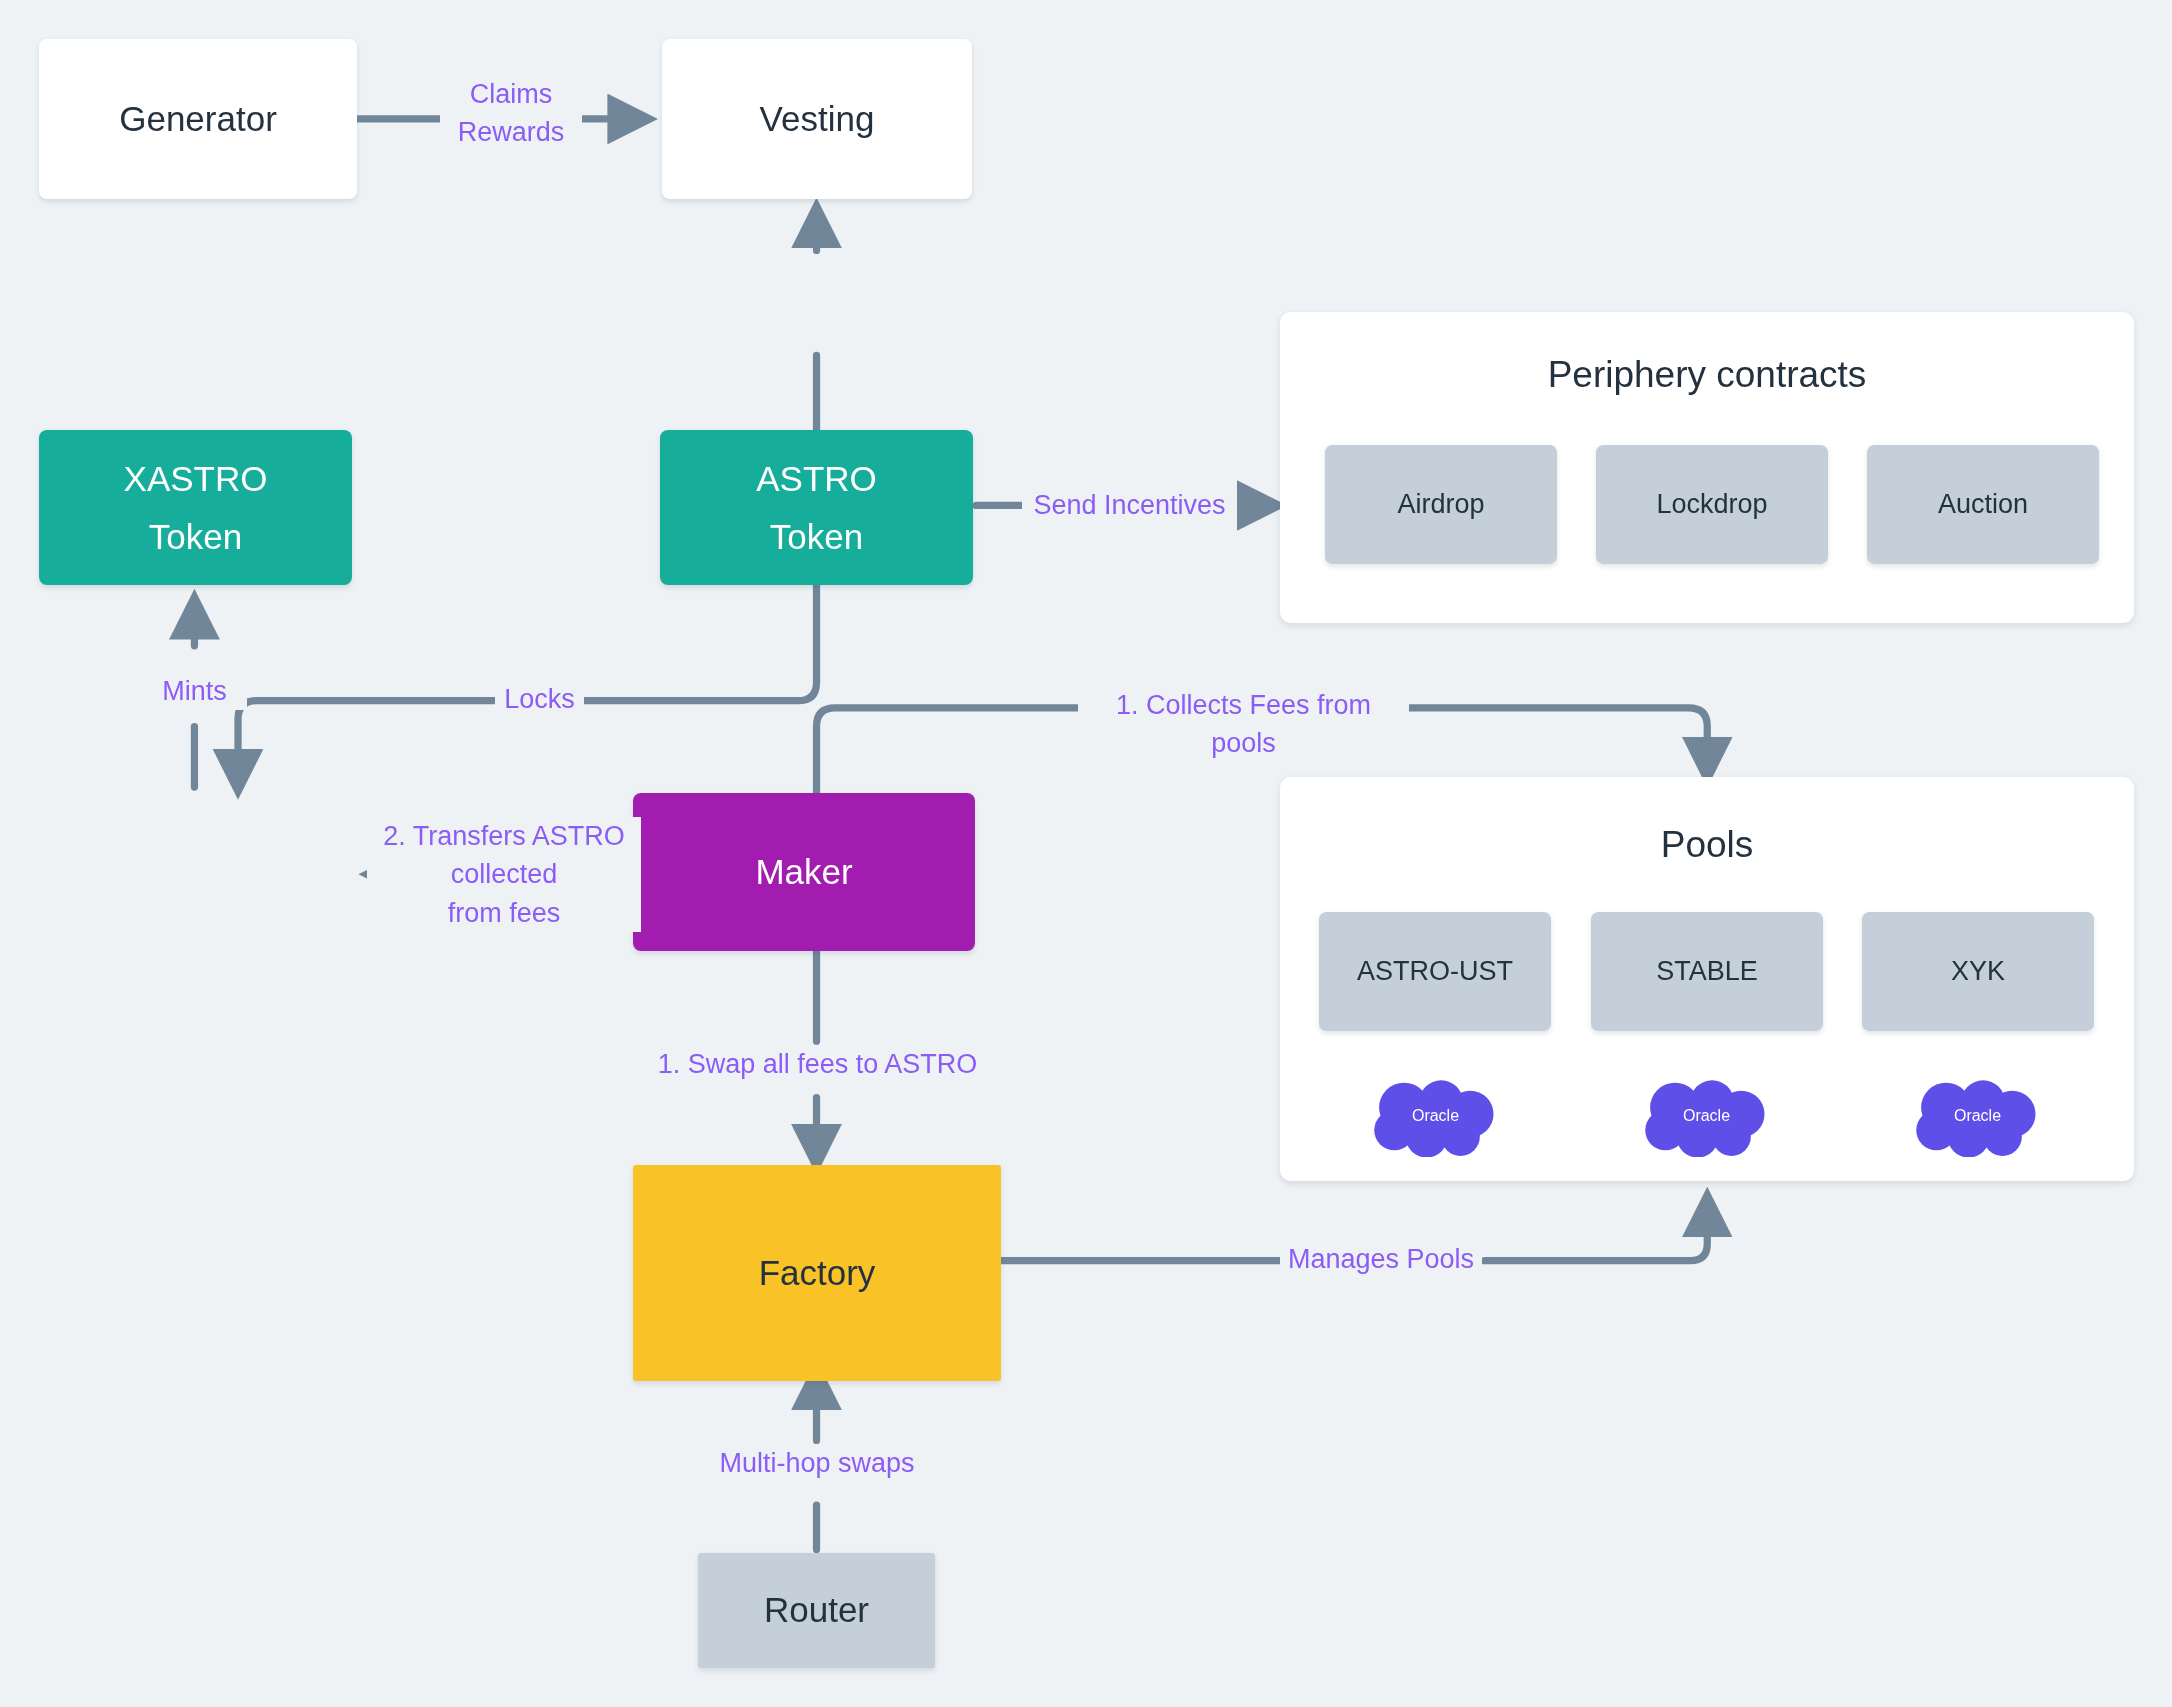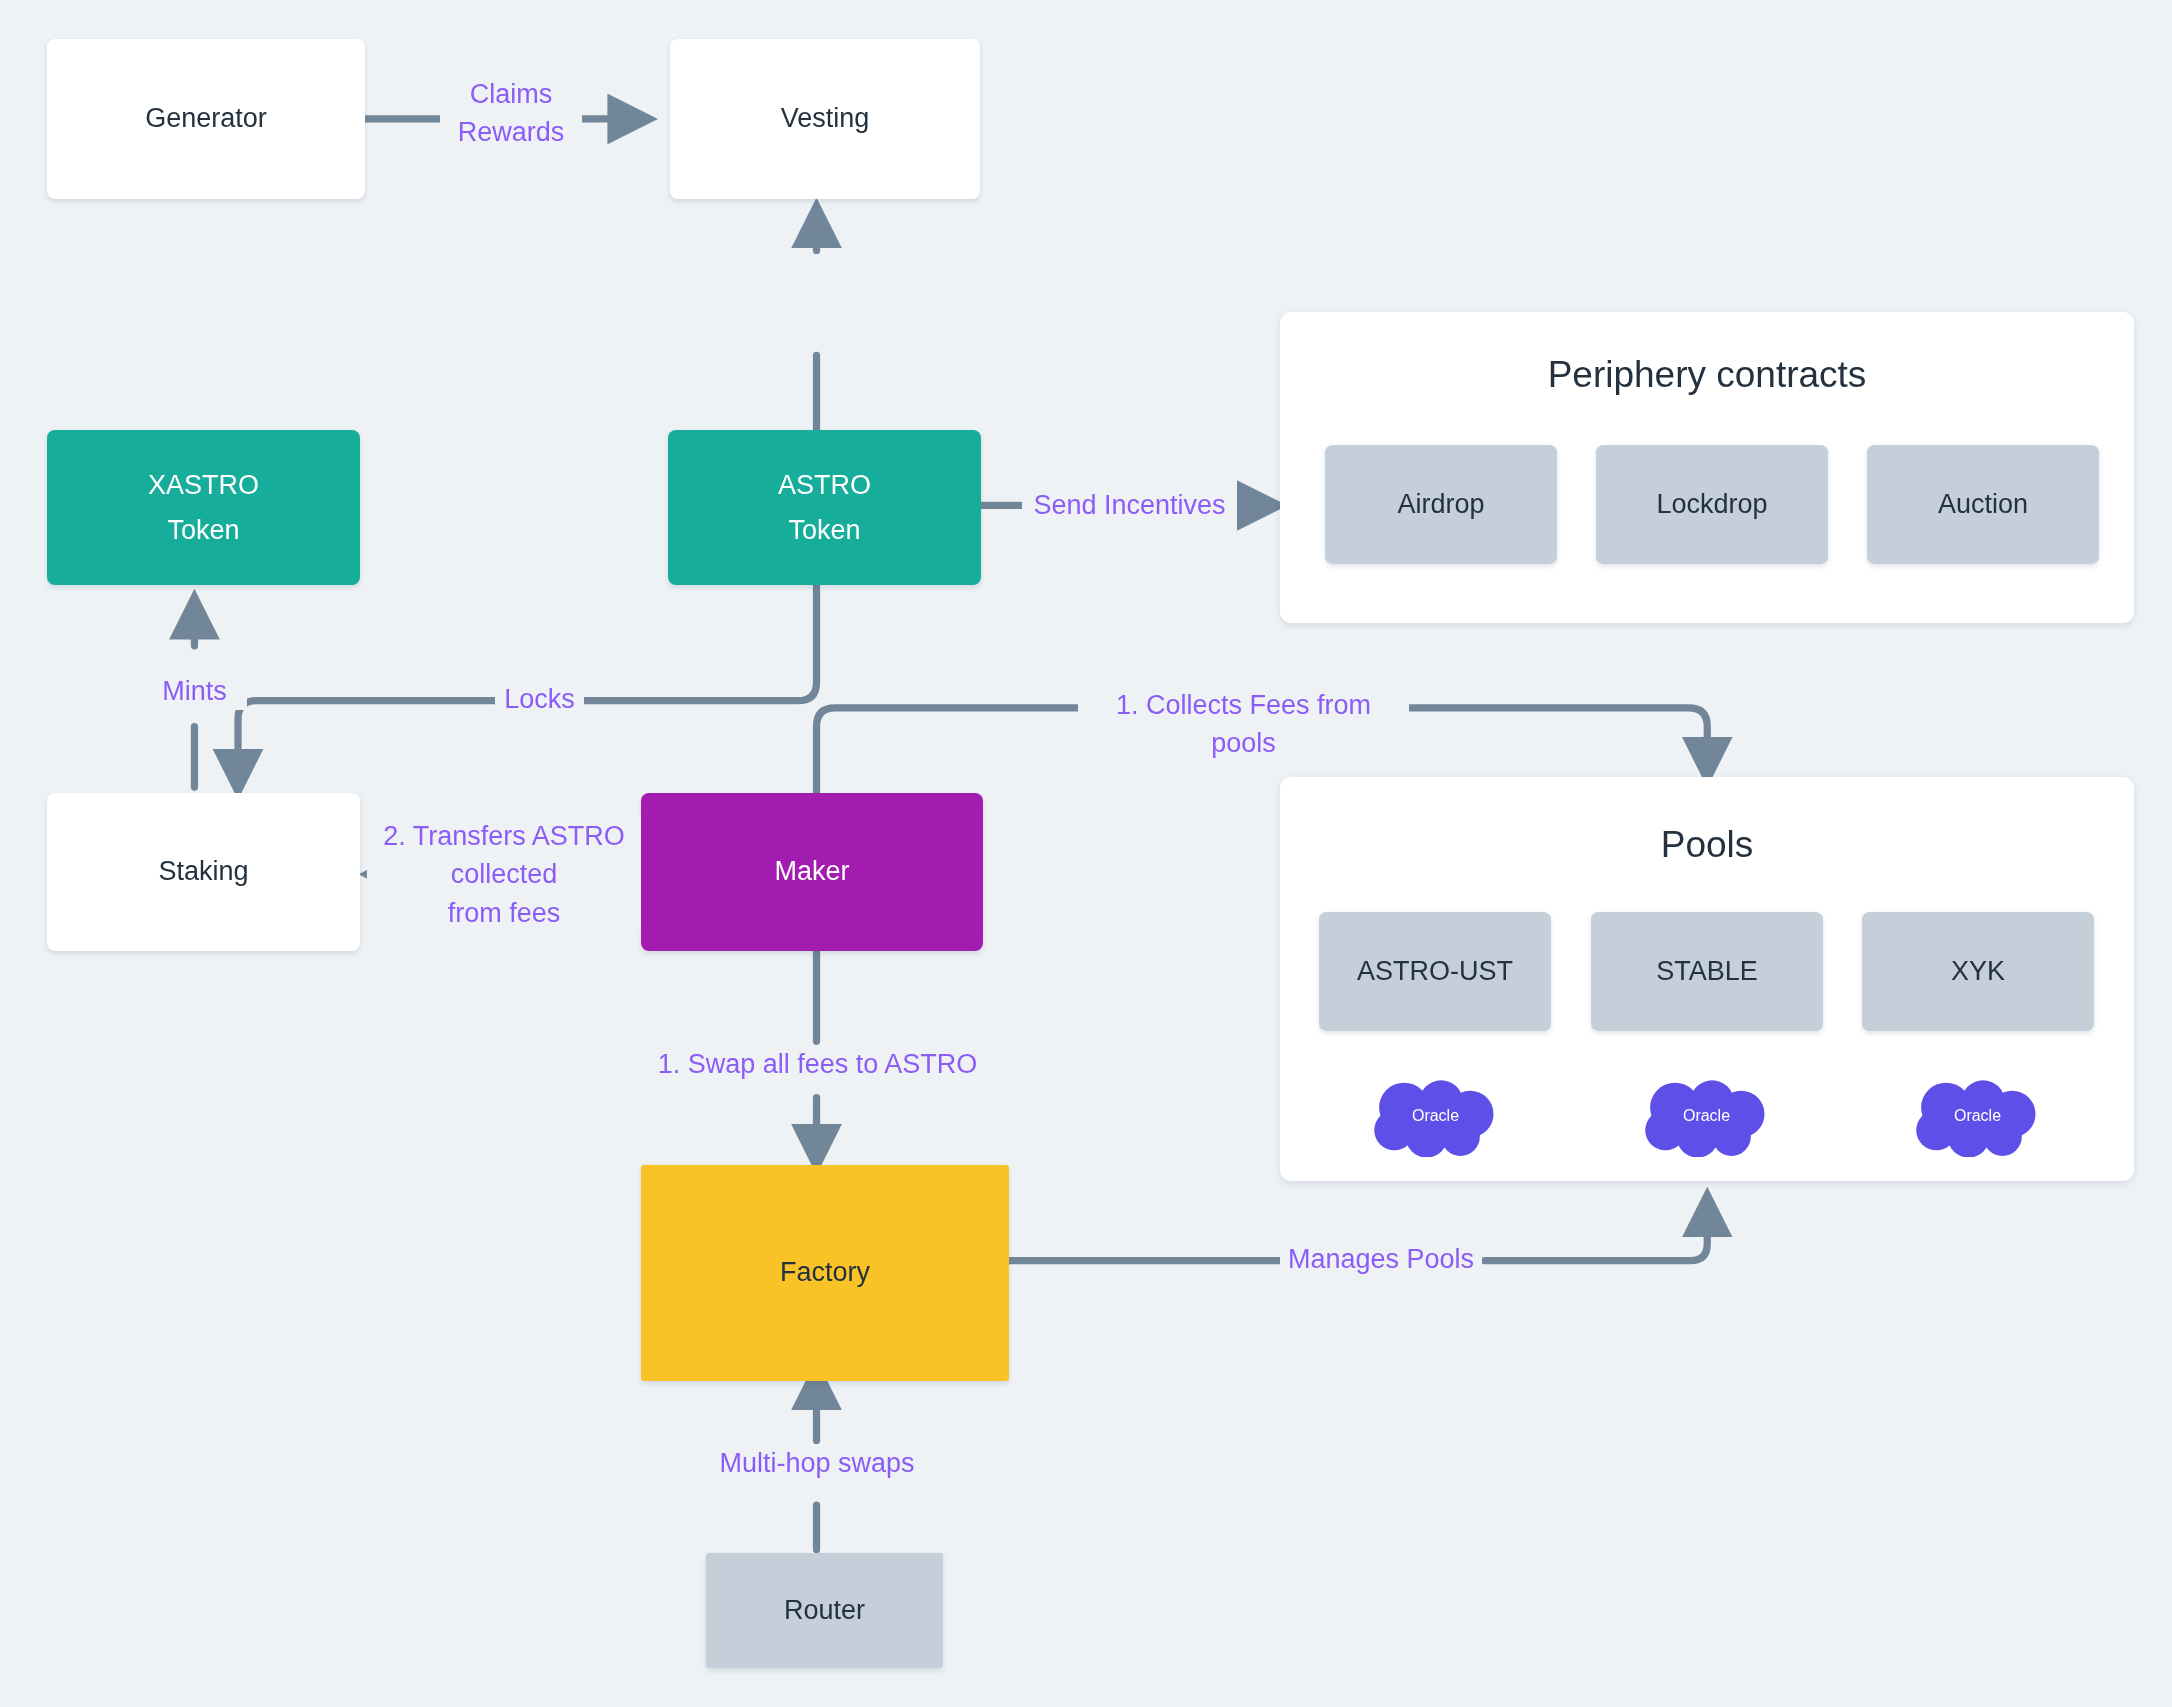--- a/index.html
+++ b/index.html
@@ -30,25 +30,24 @@
   .node {
     position: absolute;
     box-sizing: border-box;
     display: flex;
     flex-direction: column;
     align-items: center;
     justify-content: center;
     text-align: center;
     border-radius: 8px;
     box-shadow: 0 2.4px 5.6px rgba(40,60,90,0.13);
-    font-size: 27px;
+    font-size: 35px;
     color: #24313f;
     line-height: 1.45;
     z-index: 3;
-    margin-left: 8px;
   }
   .node.white   { background: #ffffff; }
   .node.teal    { background: #17ad9b; color: #ffffff; }
   .node.blue    { background: #a21caf; color: #ffffff; }
   .node.yellow  { background: #f9c227; color: #24313f; border-radius: 3.2px; }
   .node.grey    { background: #c5cfda; color: #24313f; border-radius: 3.2px; }
   .node.twoline { line-height: 1.65; }
 
   
   .panel {
@@ -176,23 +175,20 @@
   <div class="node teal twoline" style="left:39px; top:430px; width:313px; height:155px;">
     <span>XASTRO</span>
     <span>Token</span>
   </div>
 
   <div class="node teal twoline" style="left:660px; top:430px; width:313px; height:155px;">
     <span>ASTRO</span>
     <span>Token</span>
   </div>
 
-  <div class="node white" style="left:39px; top:793px; width:313px; height:158px;">
-    <span>Staking</span>
-  </div>
 
   <div class="node blue" style="left:633px; top:793px; width:342px; height:158px;">
     <span>Maker</span>
   </div>
 
   <div class="node yellow" style="left:633px; top:1165px; width:368px; height:216px;">
     <span>Factory</span>
   </div>
 
   <div class="node grey" style="left:698px; top:1553px; width:237px; height:115px;">

